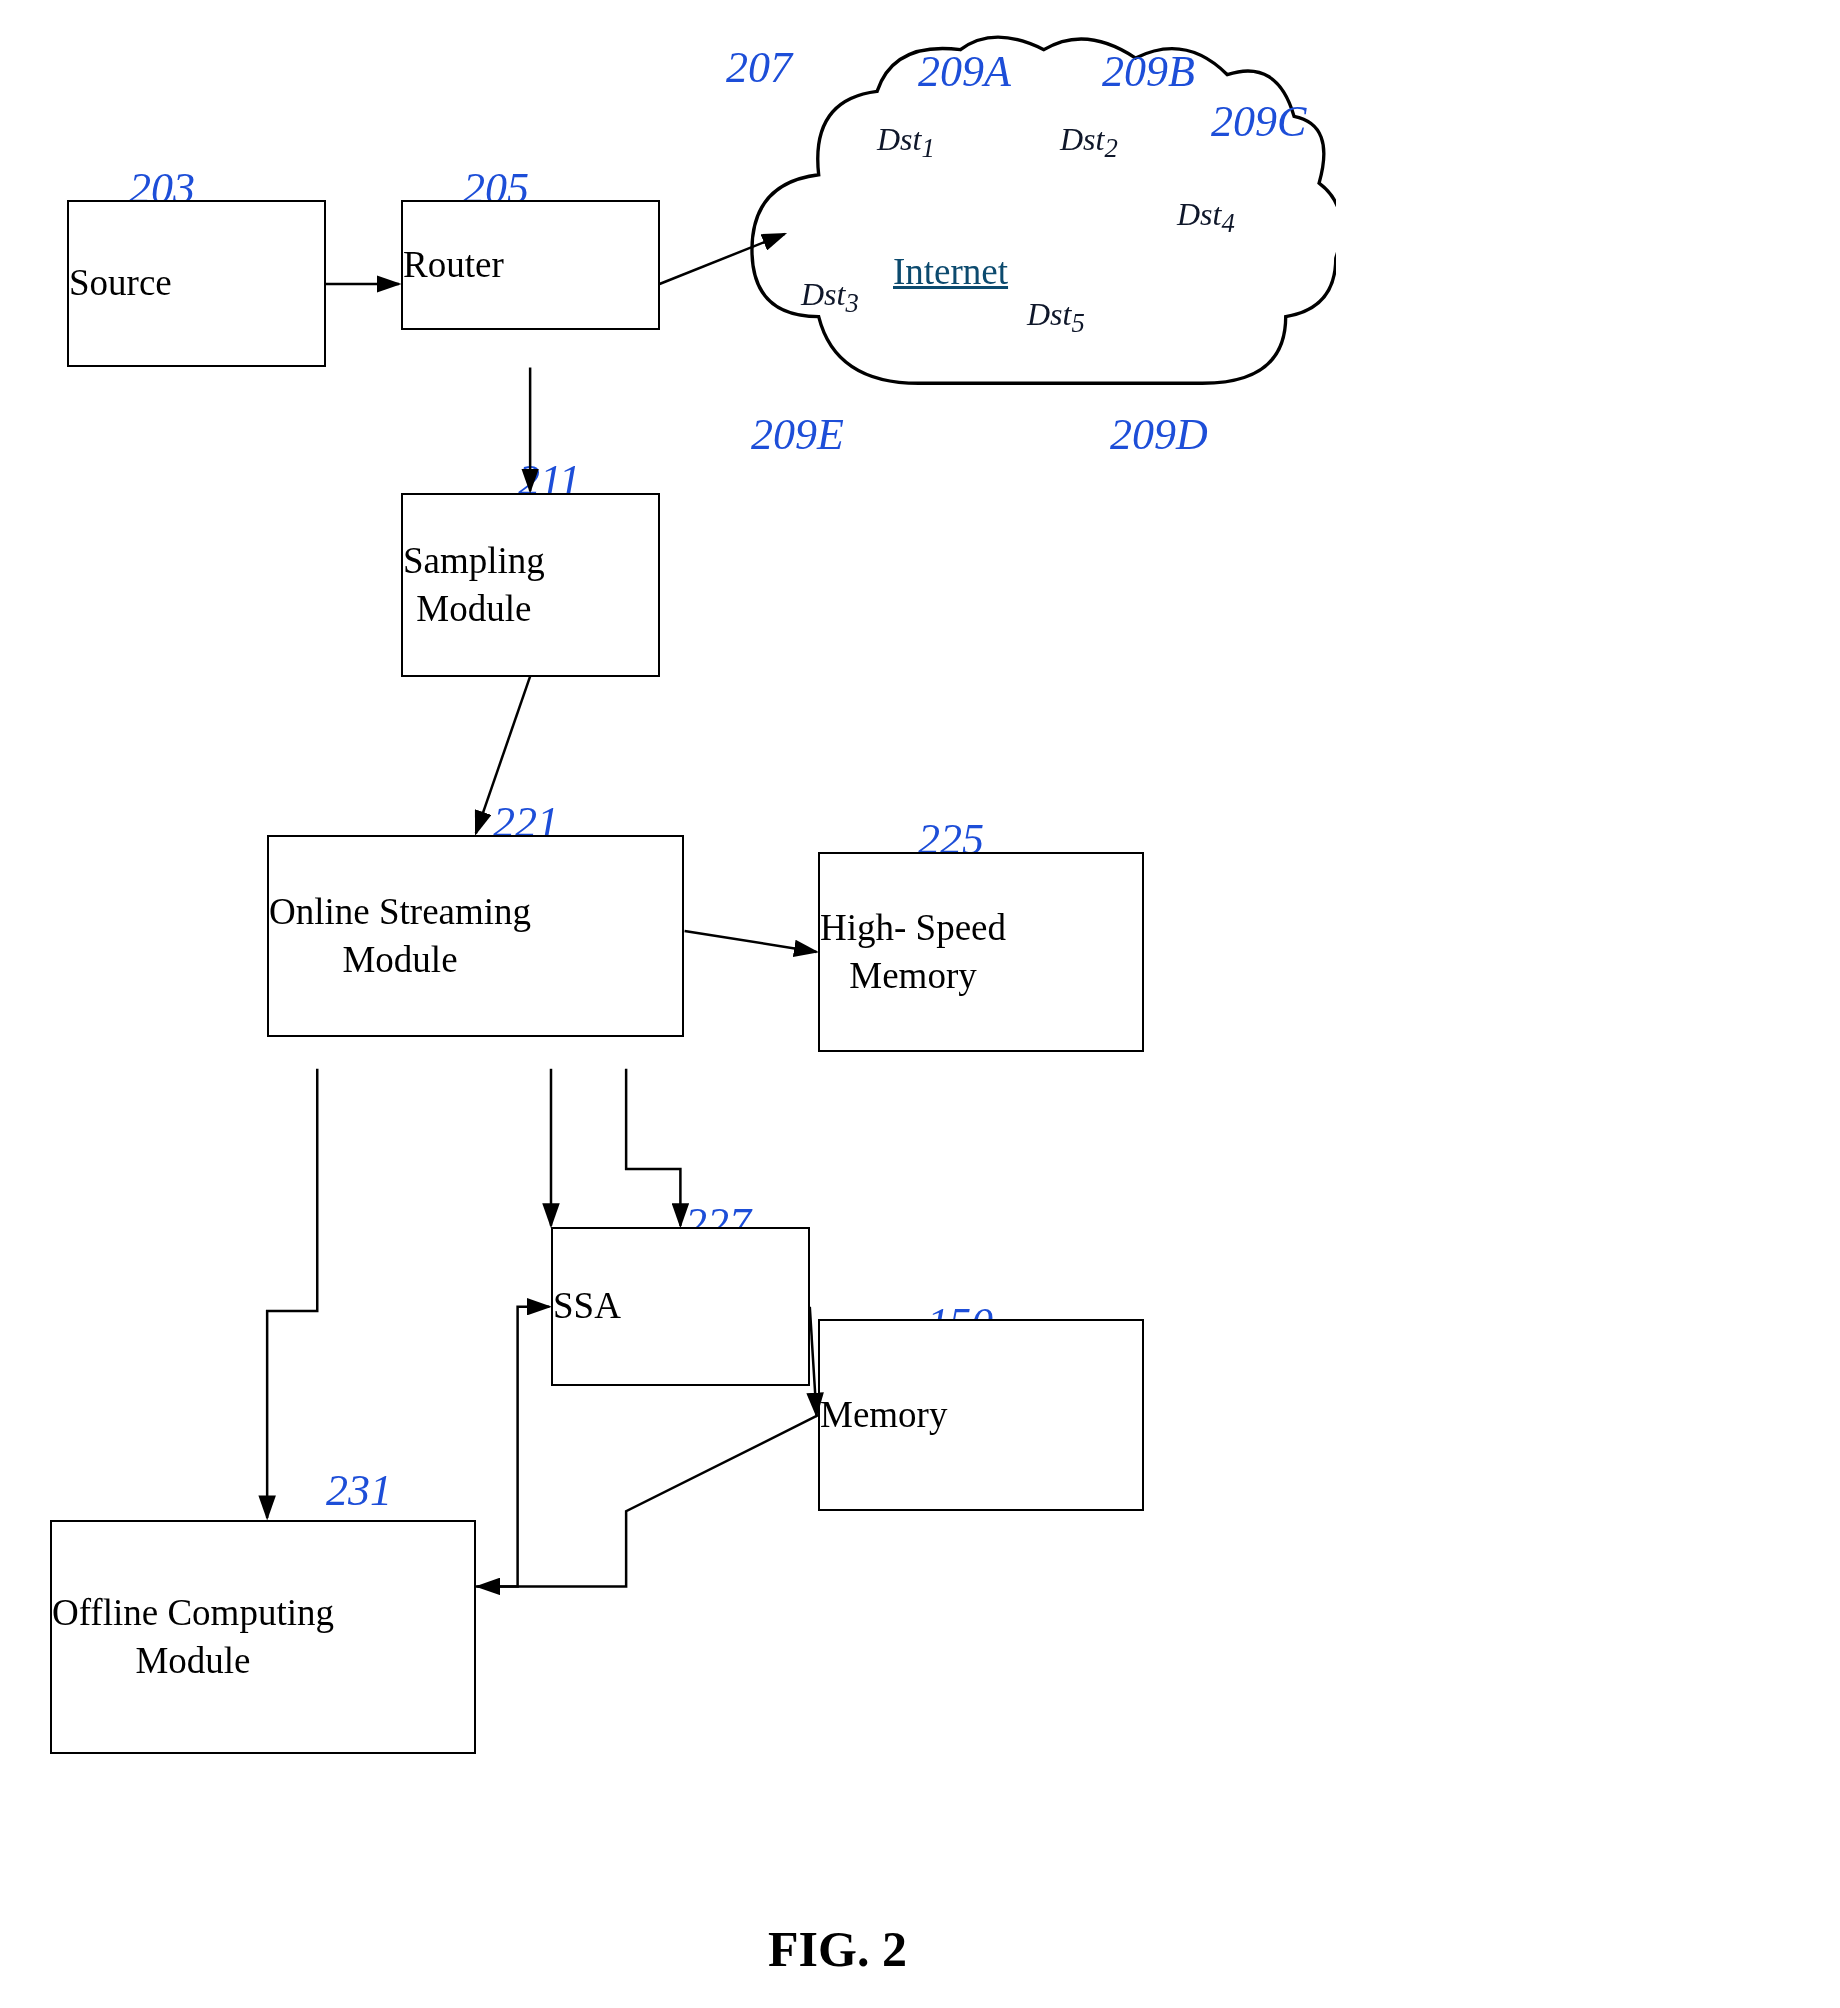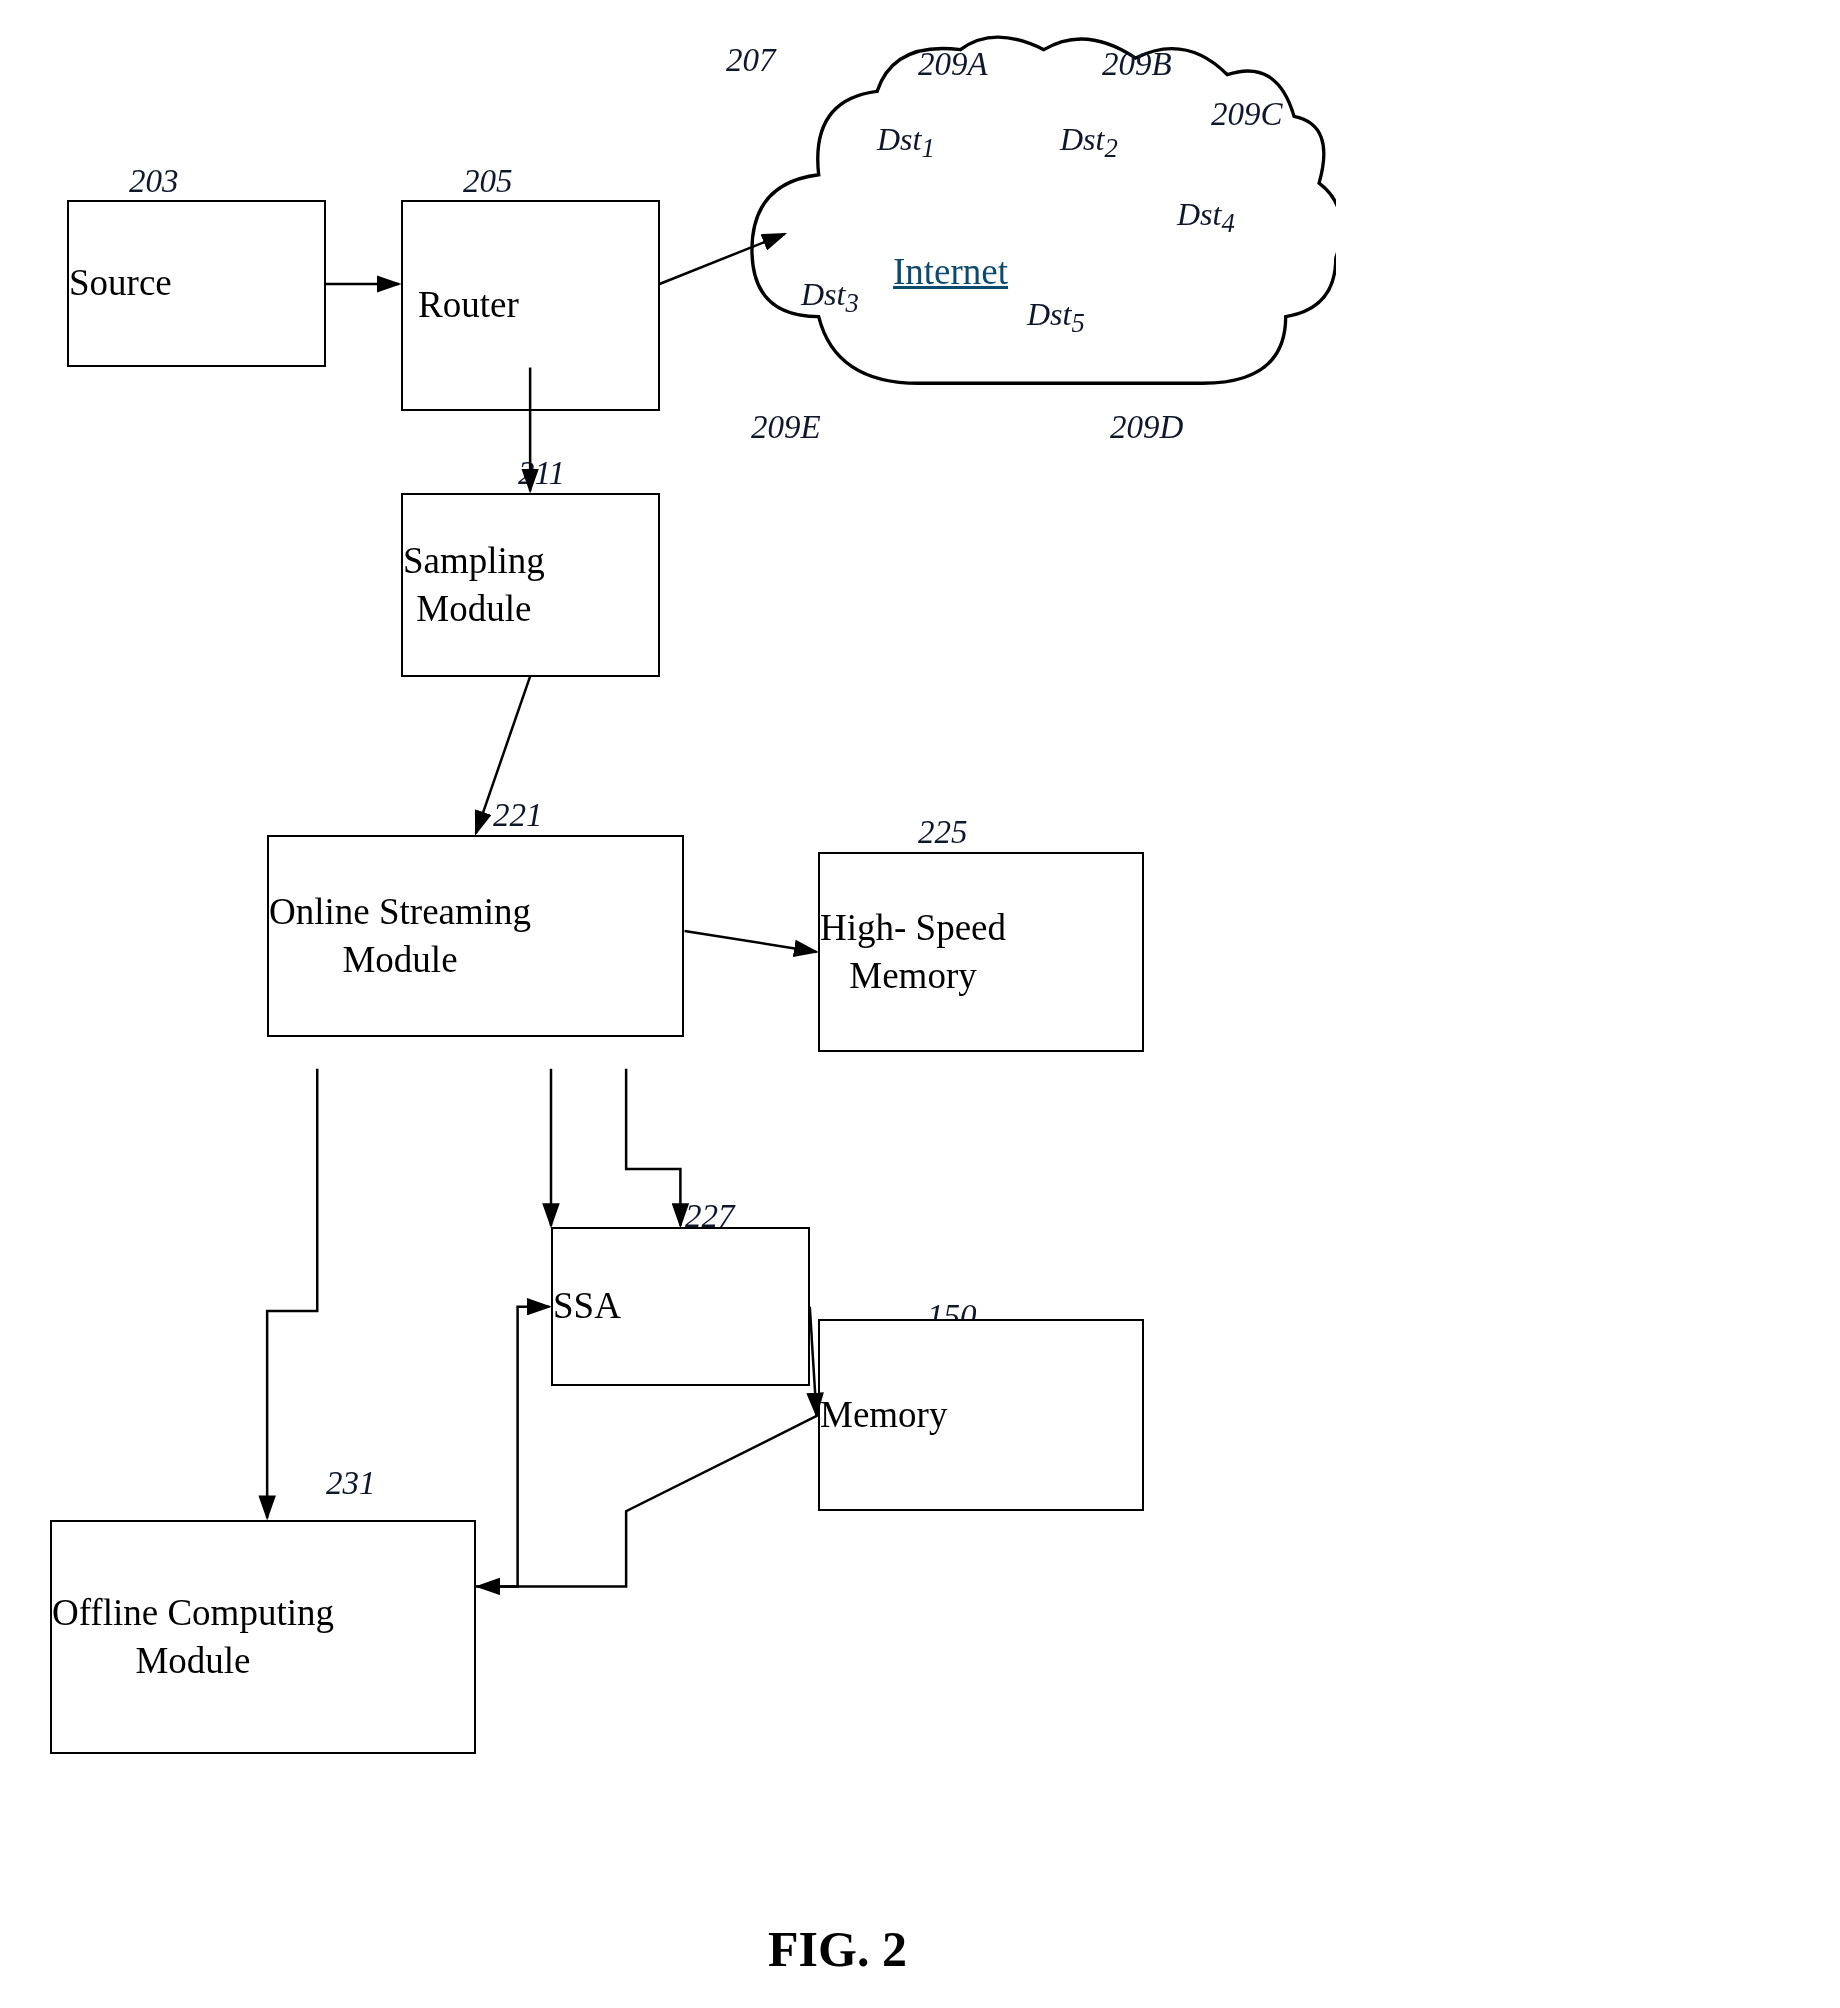--- a/index.html
+++ b/index.html
@@ -23,23 +23,23 @@
       background: #fff;
       display: flex;
       align-items: center;
       justify-content: flex-start;
       text-align: center;
       font-size: 37px;
       line-height: 1.3;
     }
     .label {
       position: absolute;
-      font-size: 33px;
+      font-size: 44px;
       font-style: italic;
-      color: #0f172a;
+      color: #1d4ed8;
     }
     .fig-label {
       position: absolute;
       font-size: 50px;
       font-weight: bold;
       color: #000;
       text-align: center;
     }
     
     .cloud-container {
@@ -84,21 +84,21 @@
   <span class="label" style="left:685px; top:1198px;">227</span>
 
   <span class="label" style="left:927px; top:1298px;">150</span>
 
   <span class="label" style="left:326px; top:1465px;">231</span>
 
   <div class="box" style="left:67px; top:200px; width:259px; height:167px;">
     <span>Source</span>
   </div>
 
-  <div class="box" style="left:401px; top:200px; width:259px; height:211px;padding-left:15px;">
+  <div class="box" style="left:401px; top:200px; width:259px; height:130px;">
     <span>Router</span>
   </div>
 
   <div class="box" style="left:401px; top:493px; width:259px; height:184px;">
     <span style="white-space:pre-line;">Sampling
 Module</span>
   </div>
 
   <div class="box" style="left:267px; top:835px; width:417px; height:202px;">
     <span style="white-space:pre-line;">Online Streaming

